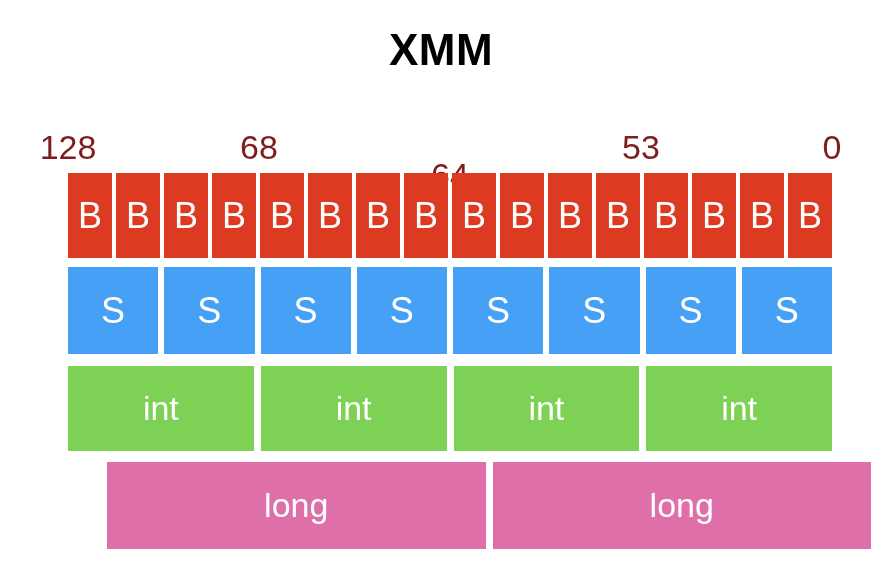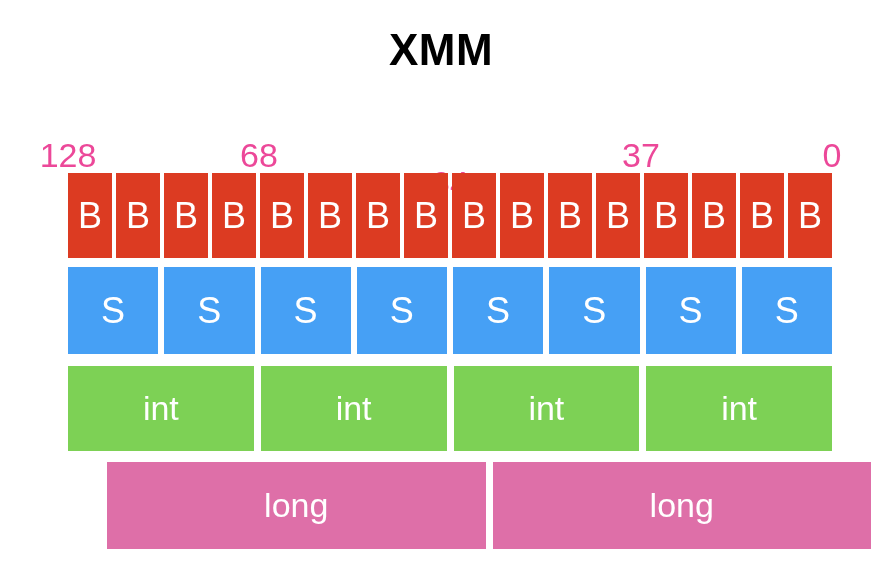--- a/index.html
+++ b/index.html
@@ -38,23 +38,23 @@
 
   #bit-scale {
     position: absolute;
     left: 68px;
     top: 118px;
     width: 764px;
     height: 42px;
   }
   .bit-label {
     position: absolute;
-    top: 16px;
+    top: 8px;
     font-size: 34px;
-    color: #ec4899;
+    color: #7f1d1d;
     line-height: 42px;
     white-space: nowrap;
     transform: translateX(-50%);
   }
 
   #register {
     position: absolute;
     left: 68px;
     top: 173px;
     width: 764px;
@@ -110,21 +110,21 @@
 <body>
 
 <div id="diagram">
 
   <div id="title">XMM</div>
 
   <div id="bit-scale">
       <div class="bit-label" style="left: 0%;">128</div>
       <div class="bit-label" style="left: 25%;">68</div>
       <div class="bit-label" style="left: 50%; margin-top: 28px;">64</div>
-      <div class="bit-label" style="left: 75%;">37</div>
+      <div class="bit-label" style="left: 75%;">53</div>
       <div class="bit-label" style="left: 100%;">0</div>
     </div>
 
   <div id="register">
       <div class="lane-row byte-row">
         <div class="cell" style="background: rgb(220, 59, 34);">B</div>
         <div class="cell" style="background: rgb(220, 59, 34);">B</div>
         <div class="cell" style="background: rgb(220, 59, 34);">B</div>
         <div class="cell" style="background: rgb(220, 59, 34);">B</div>
         <div class="cell" style="background: rgb(220, 59, 34);">B</div>

